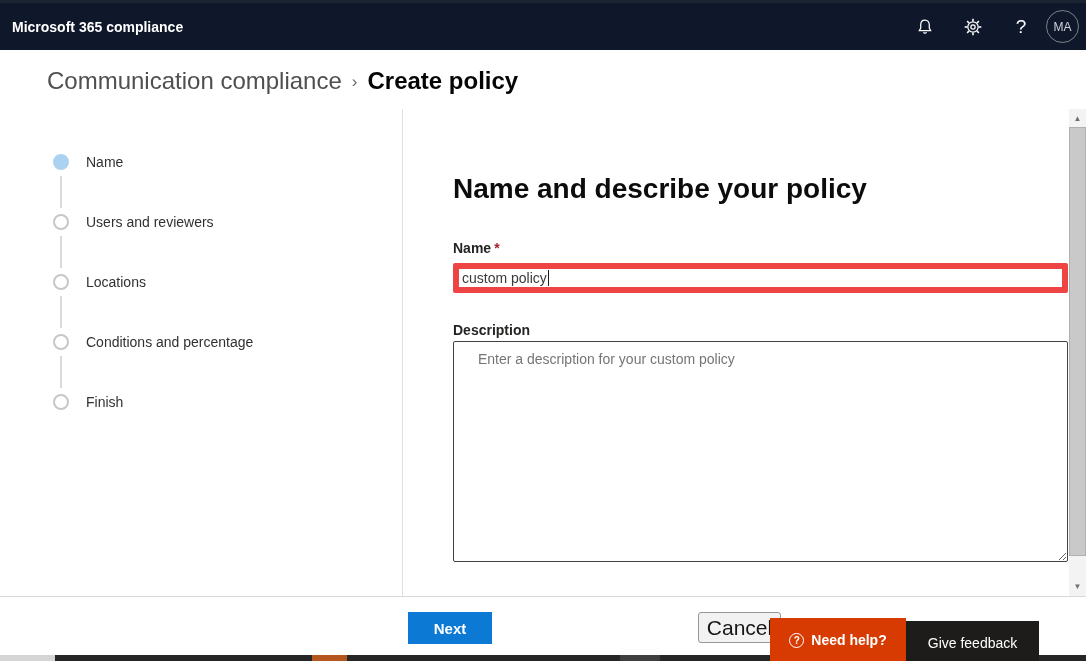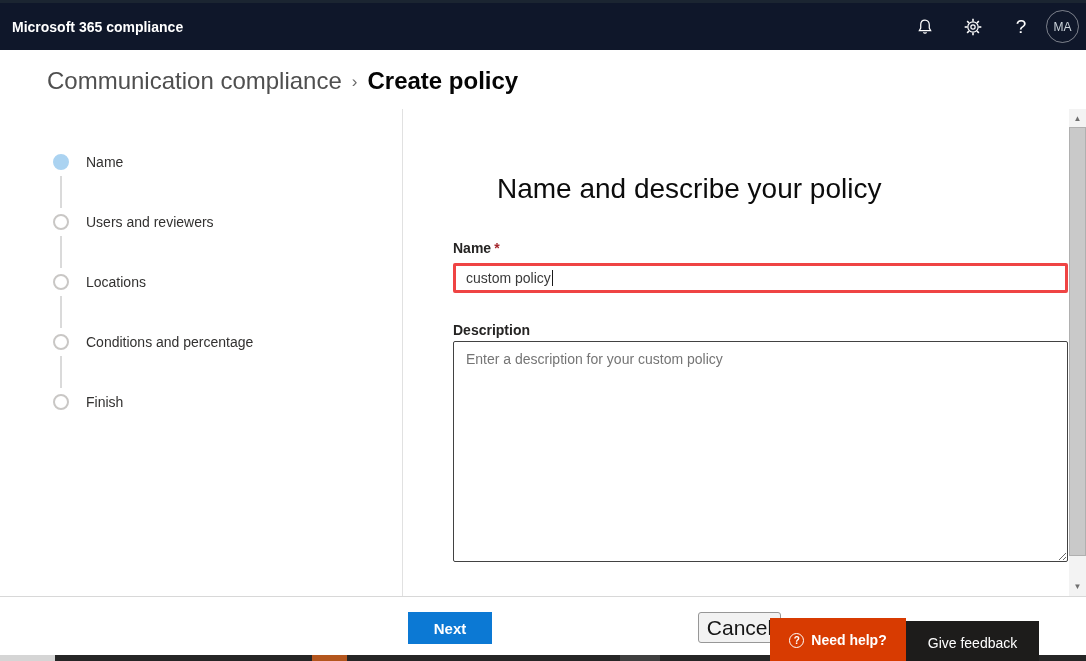--- a/index.html
+++ b/index.html
@@ -38,34 +38,34 @@
   .step { position:relative; height:60px; display:flex; align-items:center; cursor:pointer; }
   .step-circle { width:16px; height:16px; border-radius:50%; background:#ffffff;
                  border:2px solid #c9c7c5; margin-right:17px; flex:none; }
   .step.active .step-circle { background:#abd3f1; border-color:#abd3f1; }
   .step:not(:last-child)::before { content:""; position:absolute; left:7px; top:44px; width:2px;
                  height:32px; background:#dadada; }
   .step-label { font-size:14px; color:#323130; }
 
   
   .content { position:absolute; left:404px; top:0; width:665px; height:487px; }
-  .main-title { position:absolute; left:49px; top:64px; font-size:28px; font-weight:normal; color:#0c0c0c;margin-left:44px; }
+  .main-title { position:absolute; left:49px; top:64px; font-size:28px; font-weight:bold; color:#0c0c0c; }
   .field-label { position:absolute; left:49px; font-size:14px; font-weight:bold; color:#252423; }
   .lbl-name { top:131px; }
   .req { color:#a4262c; font-weight:bold; margin-left:3px; }
   .name-input { position:absolute; left:49px; top:154px; width:615px; height:30px;
-                border:3px solid #ef4444; border-radius:2px; background:#fff;
-                display:flex; align-items:center; padding-left:10px; font-size:14px; color:#3a3a3a;
+                border:6px solid #ef4444; border-radius:2px; background:#fff;
+                display:flex; align-items:center; padding-left:3px; font-size:14px; color:#3a3a3a;
                 cursor:text; }
   .caret { display:inline-block; width:1px; height:16px; background:#1a1a1a; margin-left:1px; }
   .lbl-desc { top:213px; }
   .desc-textarea { position:absolute; left:49px; top:232px; width:615px; height:221px;
                 border:1px solid #424242; border-radius:2px; background:#fff; resize:both;
                 font-family:"Liberation Sans", sans-serif; font-size:14px; color:#3a3a3a;
-                padding:9px 12px; outline:none; }
+                padding:9px 24px; outline:none; }
   .desc-textarea::placeholder { color:#757575; opacity:1; }
 
   
   .scrollbar { position:absolute; right:0; top:0; width:17px; height:487px; background:#f3f3f3; }
   .sb-arrow { position:absolute; left:0; width:17px; height:17px; display:flex; align-items:center;
               justify-content:center; font-size:8px; color:#6f6f6f; cursor:pointer; }
   .sb-up { top:1px; }
   .sb-down { bottom:1px; }
   .sb-thumb { position:absolute; left:0px; top:18px; width:17px; height:429px; background:#c9c9c9;
               border:1px solid #b0b0b0; cursor:pointer; }

